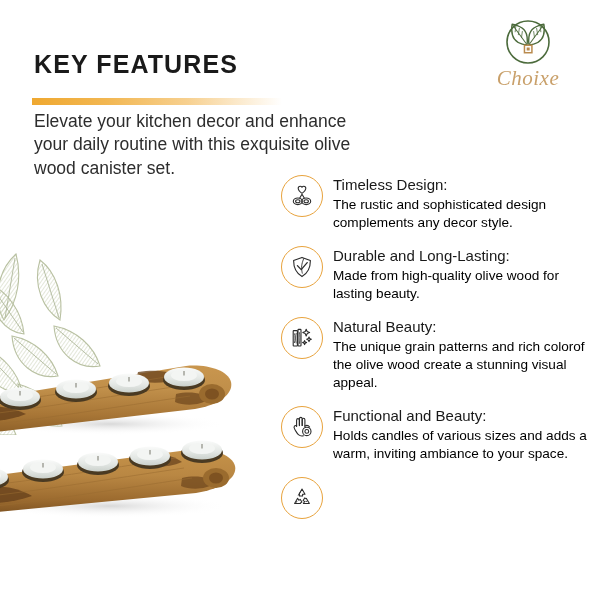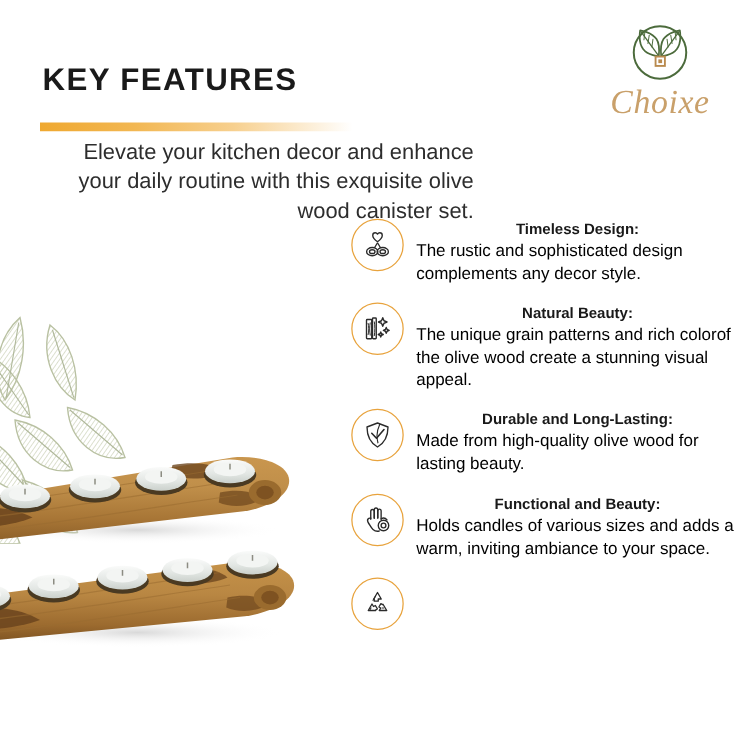--- a/index.html
+++ b/index.html
@@ -33,21 +33,21 @@
   }
   .brand-emblem {
     width: 56px;
     height: 56px;
     margin: 0 auto;
     display: block;
   }
   .brand-name {
     font-family: "Liberation Serif", serif;
     font-style: italic;
-    font-size: 27px;
+    font-size: 21px;
     color: #C9A06A;
     letter-spacing: 0.5px;
     line-height: 1;
     margin-top: -2px;
   }
 
   
   .title {
     position: absolute;
     left: 34px;
@@ -68,21 +68,20 @@
   }
 
   .intro {
     position: absolute;
     left: 34px;
     top: 110px;
     width: 345px;
     font-size: 17.5px;
     line-height: 1.34;
     color: #2d2d2d;
-    text-align: right;
   }
 
   
   .botanical {
     position: absolute;
     left: -18px;
     top: 250px;
     width: 150px;
     height: 185px;
     opacity: 0.62;
@@ -122,26 +121,25 @@
     margin-right: 10px;
     box-sizing: border-box;
   }
   .feature-icon svg {
     display: block;
   }
   .feature-text {
     padding-top: 1px;
   }
   .feature-title {
-    font-size: 12px;
-    font-weight: bold;
+    font-size: 15px;
+    font-weight: normal;
     color: #191919;
     line-height: 1.25;
     margin-bottom: 1px;
-    text-align: center;
   }
   .feature-desc {
     font-size: 13.6px;
     color: #000000;
     line-height: 1.33;
   }
 </style>
 </head>
 <body>
 
@@ -326,47 +324,47 @@
       </div>
       <div class="feature-text">
         <div class="feature-title">Timeless Design:</div>
         <div class="feature-desc">The rustic and sophisticated design complements any decor style.</div>
       </div>
     </div>
 
     <div class="feature">
       <div class="feature-icon">
         <svg width="24" height="24" viewBox="0 0 24 24" fill="none" stroke="#2b2b2b" stroke-width="1.1">
+          <path d="M12 2.4 L20.4 5.6 C20.4 12.4 17.6 18.4 12 21.6 C6.4 18.4 3.6 12.4 3.6 5.6 Z" stroke-linejoin="round"></path>
+          <path d="M13.9 3.2 C13.9 3.2 11.6 8.2 11.6 12.4 C11.6 15.5 12.4 18.6 12.4 18.6" stroke-width="0.9"></path>
+          <path d="M7.4 10.6 L11.2 14.6 L17.2 7.6" stroke-width="1.3" stroke-linecap="round" stroke-linejoin="round"></path>
+        </svg>
+      </div>
+      <div class="feature-text">
+        <div class="feature-title">Durable and Long-Lasting:</div>
+        <div class="feature-desc">Made from high-quality olive wood for lasting beauty.</div>
+      </div>
+    </div>
+
+    <div class="feature">
+      <div class="feature-icon">
+        <svg width="24" height="24" viewBox="0 0 24 24" fill="none" stroke="#2b2b2b" stroke-width="1.1">
           <rect x="3.2" y="4.6" width="4.2" height="15.4" rx="0.6"></rect>
           <rect x="8.0" y="3.4" width="3.0" height="16.6" rx="0.6"></rect>
           <path d="M4.4 7.4 C5.2 9.6 5.2 14.4 4.4 17.0" stroke-width="0.8"></path>
           <path d="M6.2 7.0 C5.6 10.0 5.6 14.0 6.2 17.4" stroke-width="0.8"></path>
           <path d="M9.4 6.2 C10.0 9.4 10.0 14.2 9.4 17.8" stroke-width="0.8"></path>
           <path d="M16.2 3.2 L17.2 5.6 L19.6 6.6 L17.2 7.6 L16.2 10.0 L15.2 7.6 L12.8 6.6 L15.2 5.6 Z" stroke-linejoin="round"></path>
           <path d="M19.0 11.0 L19.7 12.6 L21.3 13.3 L19.7 14.0 L19.0 15.6 L18.3 14.0 L16.7 13.3 L18.3 12.6 Z" stroke-linejoin="round"></path>
           <path d="M14.6 14.6 L15.2 16.0 L16.6 16.6 L15.2 17.2 L14.6 18.6 L14.0 17.2 L12.6 16.6 L14.0 16.0 Z" stroke-linejoin="round"></path>
         </svg>
       </div>
       <div class="feature-text">
         <div class="feature-title">Natural Beauty:</div>
         <div class="feature-desc">The unique grain patterns and rich colorof the olive wood create a stunning visual appeal.</div>
-      </div>
-    </div>
-
-    <div class="feature">
-      <div class="feature-icon">
-        <svg width="24" height="24" viewBox="0 0 24 24" fill="none" stroke="#2b2b2b" stroke-width="1.1">
-          <path d="M12 2.4 L20.4 5.6 C20.4 12.4 17.6 18.4 12 21.6 C6.4 18.4 3.6 12.4 3.6 5.6 Z" stroke-linejoin="round"></path>
-          <path d="M13.9 3.2 C13.9 3.2 11.6 8.2 11.6 12.4 C11.6 15.5 12.4 18.6 12.4 18.6" stroke-width="0.9"></path>
-          <path d="M7.4 10.6 L11.2 14.6 L17.2 7.6" stroke-width="1.3" stroke-linecap="round" stroke-linejoin="round"></path>
-        </svg>
-      </div>
-      <div class="feature-text">
-        <div class="feature-title">Durable and Long-Lasting:</div>
-        <div class="feature-desc">Made from high-quality olive wood for lasting beauty.</div>
       </div>
     </div>
 
     <div class="feature">
       <div class="feature-icon">
         <svg width="24" height="24" viewBox="0 0 24 24" fill="none" stroke="#2b2b2b" stroke-width="1.1">
           <path d="M6.6 11.4 L6.6 5.2 C6.6 4.3 7.3 3.6 8.0 3.6 C8.8 3.6 9.4 4.3 9.4 5.2 L9.4 10.6" stroke-linecap="round"></path>
           <path d="M9.4 10.4 L9.4 4.0 C9.4 3.1 10.0 2.4 10.8 2.4 C11.6 2.4 12.2 3.1 12.2 4.0 L12.2 10.4" stroke-linecap="round"></path>
           <path d="M12.2 10.4 L12.2 4.8 C12.2 4.0 12.8 3.3 13.5 3.3 C14.3 3.3 14.9 4.0 14.9 4.8 L14.9 11.6" stroke-linecap="round"></path>
           <path d="M6.6 10.6 C6.6 10.6 5.2 10.2 4.4 11.2 C3.6 12.2 4.2 13.6 5.0 14.8 C6.2 16.6 7.0 18.4 8.4 19.6

